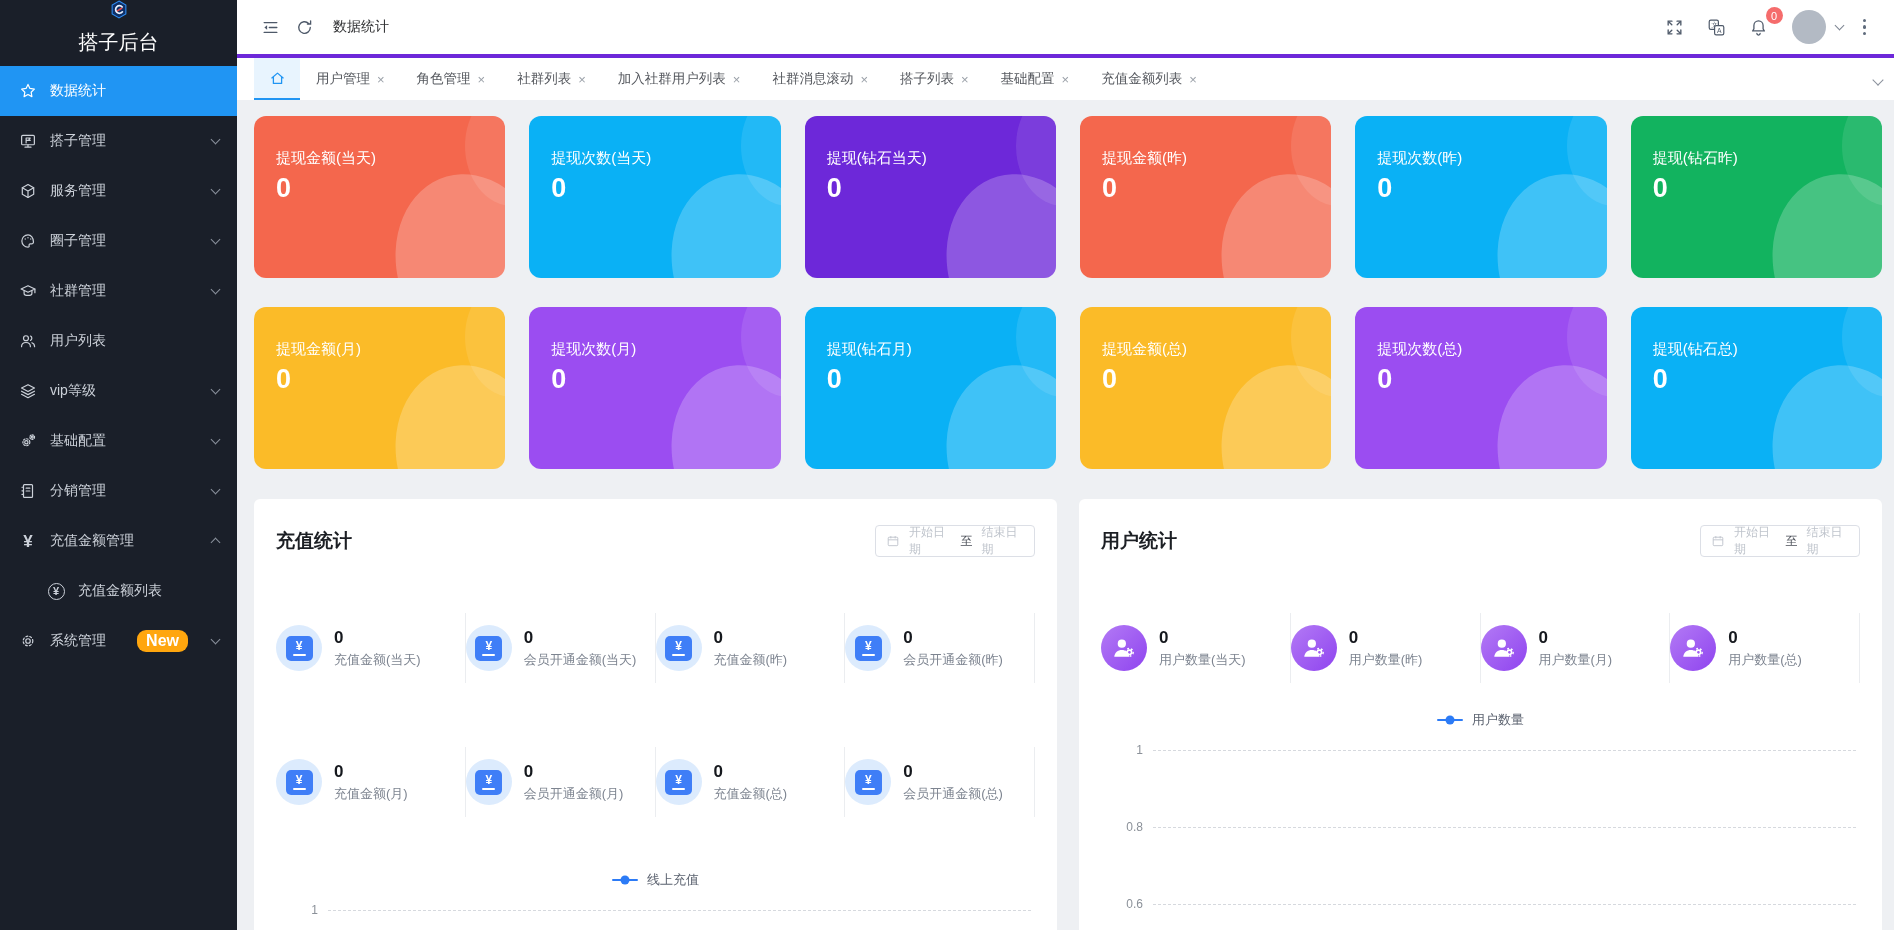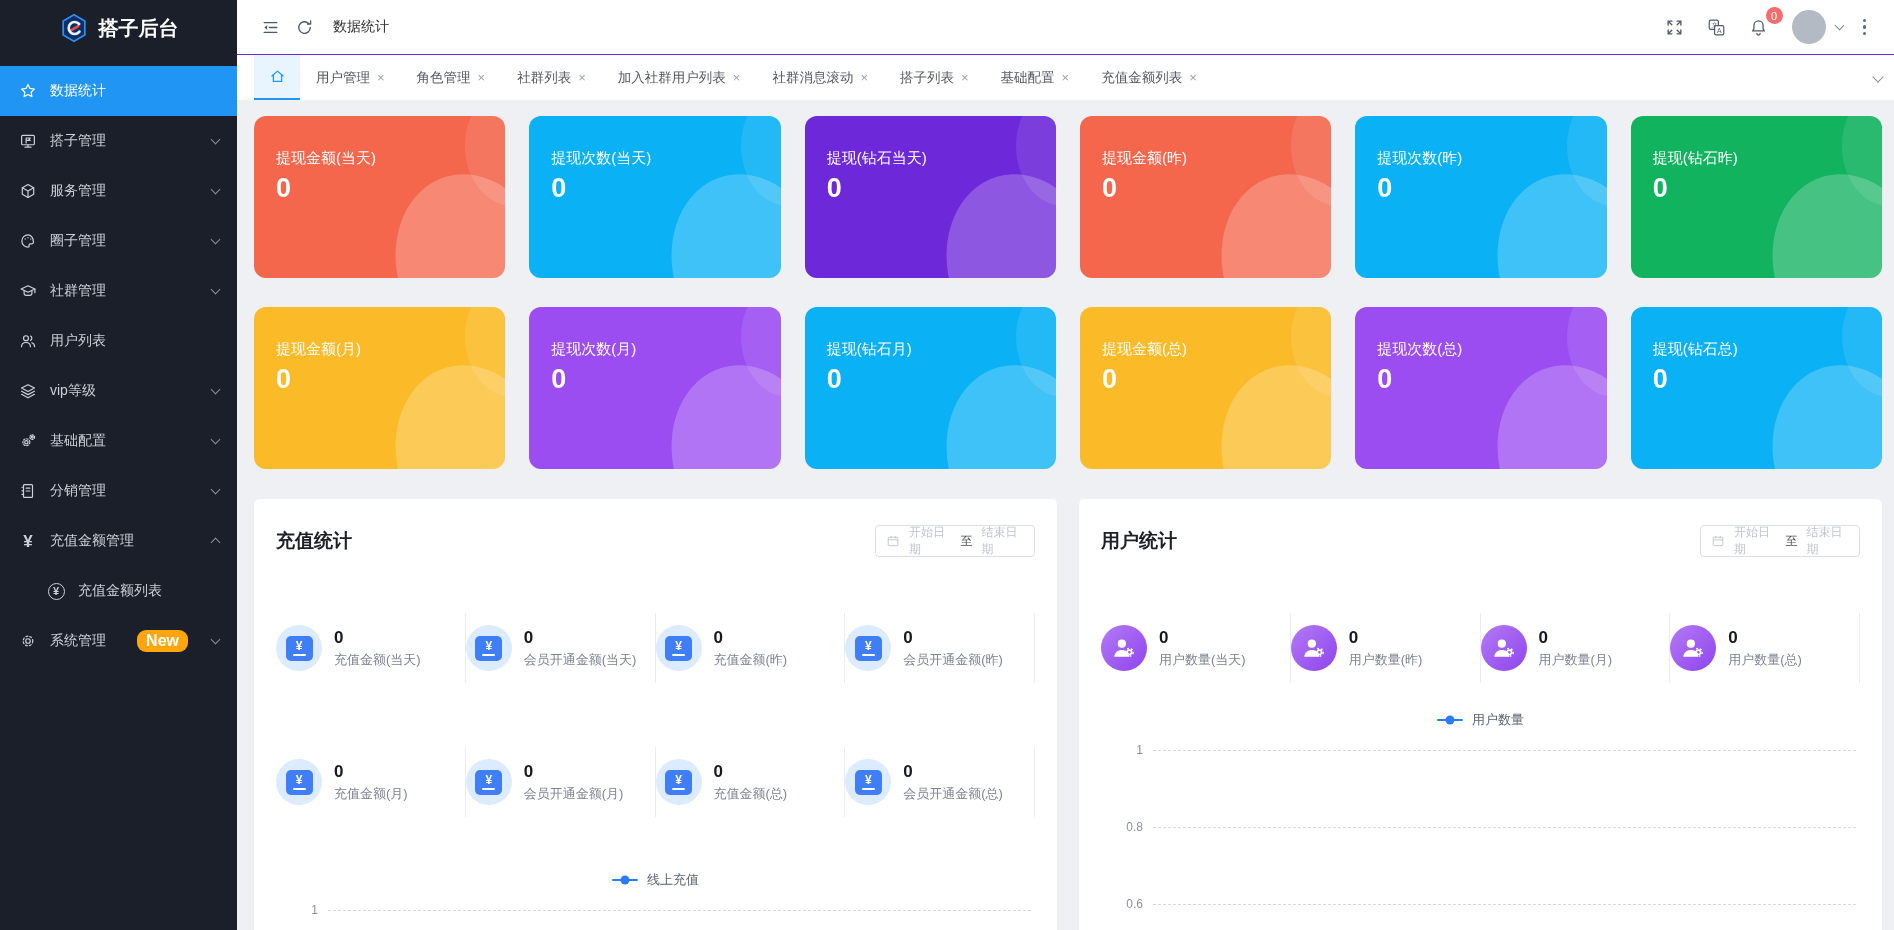--- a/index.html
+++ b/index.html
@@ -3,21 +3,21 @@
 <meta charset="utf-8">
 <style>
   * { box-sizing: border-box; margin: 0; padding: 0; }
   html,body { width:1894px; height:930px; overflow:hidden; }
   body {
     font-family:"Liberation Sans","DejaVu Sans",sans-serif;
     background:#eef0f3; display:flex; color:#303133;
   }
   
   .sidebar { width:237px; height:100%; background:#1a1f29; flex-shrink:0; display:flex; flex-direction:column; }
-  .logo-row { height:56px; display:flex; align-items:center; justify-content:center; gap:10px; color:#fff; font-size:20px; font-weight:bold; flex-shrink:0; }
+  .logo-row { height:56px; display:flex; align-items:center; justify-content:center; gap:10px; color:#fff; font-size:20px; font-weight:normal; flex-shrink:0;flex-direction:column; }
   .menu { padding-top:10px; overflow:hidden; }
   .m-item { height:50px; display:flex; align-items:center; padding:0 18px; gap:12px; font-size:14px;
             color:#ccd1d9; cursor:pointer; white-space:nowrap; overflow:hidden; }
   .m-item.active { background:#2095f3; color:#fff; }
   .m-item.sub { padding-left:46px; }
   .m-icon { width:20px; height:20px; flex-shrink:0; display:flex; align-items:center; justify-content:center; }
   .m-icon svg { width:18px; height:18px; }
   .m-label { overflow:hidden; }
   .glyph-yen { font-size:17px; font-weight:bold; line-height:1; }
   .yen-ring { width:17px; height:17px; border:1.5px solid currentColor; border-radius:50%;
@@ -38,21 +38,21 @@
   .bell-wrap { position:relative; }
   .bell-badge { position:absolute; top:-3px; right:-7px; min-width:17px; height:17px; padding:0 4px;
                 background:#f56c6c; color:#fff; font-size:11px; border-radius:9px;
                 display:flex; align-items:center; justify-content:center; }
   .avatar { width:34px; height:34px; border-radius:50%; background:#b3bac4; margin-left:8px; cursor:pointer; }
   .chev-gray { width:7px; height:7px; border-right:1.5px solid #7d8592; border-bottom:1.5px solid #7d8592;
                transform:rotate(45deg); margin:-3px 4px 0 2px; cursor:pointer; }
   .kebab { display:flex; flex-direction:column; gap:3px; padding:6px 8px; cursor:pointer; }
   .kebab i { width:3.4px; height:3.4px; border-radius:50%; background:#5f6b7c; }
   
-  .tabbar { height:46px; background:#fff; border-top:1px solid #6d28d9; display:flex; align-items:stretch;
+  .tabbar { height:46px; background:#fff; border-top:4px solid #6d28d9; display:flex; align-items:stretch;
             padding-left:17px; position:relative; flex-shrink:0; }
   .tab-home { width:46px; display:flex; align-items:center; justify-content:center;
               background:#e8f4fe; border-bottom:2px solid #2095f3; color:#2095f3; cursor:pointer; }
   .tab-home svg { width:17px; height:17px; }
   .tab { display:flex; align-items:center; gap:7px; padding:0 16px; font-size:13.5px; color:#55585e; cursor:pointer; }
   .tab-x { color:#9aa0a8; font-size:13px; }
   .tabbar-chev { position:absolute; right:12px; top:18px; width:8px; height:8px;
                  border-right:1.6px solid #8a919c; border-bottom:1.6px solid #8a919c; transform:rotate(45deg); cursor:pointer; }
   
   .content { flex:1; padding:16px 12px 0 17px; overflow:hidden; }

